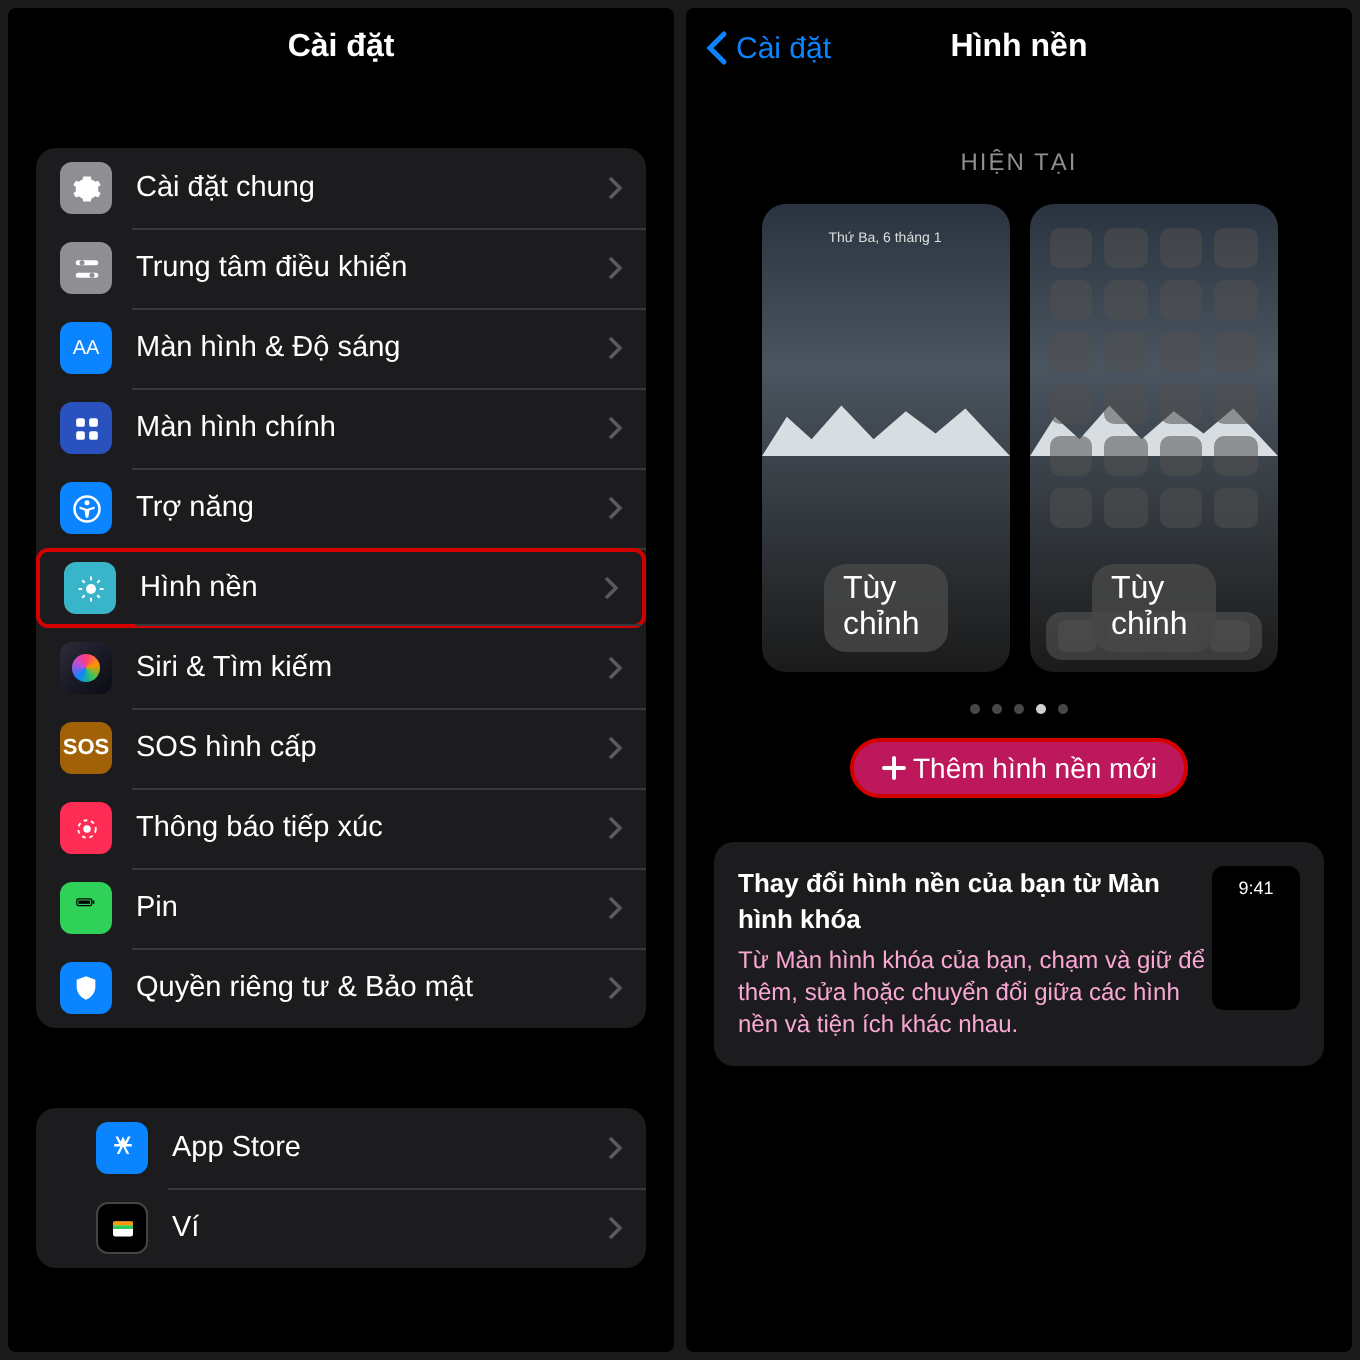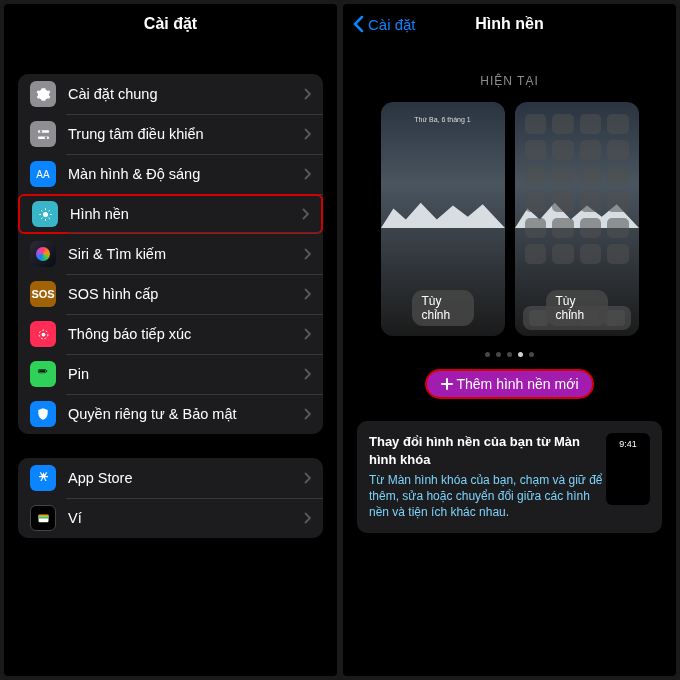--- a/index.html
+++ b/index.html
@@ -46,21 +46,21 @@
     z-index: 2;
     font-size: 15px;
   }
   .back svg { width: 11px; height: 18px; }
   .list {
     margin: 0 14px;
     background: #1c1c1e;
     border-radius: 10px;
     overflow: hidden;
   }
-  .list + .list { margin-top: 24px; }
+  .list + .list { margin-top: 40px; padding-left: 18px; }
   .row {
     display: flex;
     align-items: center;
     height: 40px;
     padding: 0 12px;
     position: relative;
   }
   .row:after {
     content: "";
     position: absolute;
@@ -149,21 +149,21 @@
     display: flex;
     gap: 6px;
     padding: 4px 6px;
   }
   .dock span { flex: 1; border-radius: 4px; background: rgba(80,80,80,.6); }
   .customize-pill {
     position: absolute;
     bottom: 10px; left: 50%;
     transform: translateX(-50%);
     background: rgba(70,70,70,.85);
-    font-size: 12px;
+    font-size: 16px;
     padding: 4px 10px;
     border-radius: 11px;
   }
   .dots {
     display: flex;
     gap: 6px;
     justify-content: center;
     margin: 16px 0 12px;
   }
   .dots span {
@@ -171,39 +171,39 @@
     border-radius: 50%;
     background: #48484a;
   }
   .dots span.active { background: #d0d0d0; }
   .add-btn-wrap {
     display: flex;
     justify-content: center;
     margin-bottom: 22px;
   }
   .add-btn {
-    background: #a21caf;
+    background: #be185d;
     border-radius: 18px;
     padding: 8px 16px;
     display: flex;
     align-items: center;
     gap: 2px;
     font-size: 14px;
     font-weight: 500;
   }
   .add-btn.redbox { padding: 5px 13px; } 
   .card {
     background: #1c1c1e;
     border-radius: 10px;
     padding: 12px;
     display: flex;
   }
   .card-text { flex: 1; }
   .card-title { font-weight: 600; font-size: 13px; line-height: 1.35; }
-  .card-desc { color: #7dd3fc; font-size: 12px; margin-top: 4px; line-height: 1.35; }
+  .card-desc { color: #f9a8d4; font-size: 12px; margin-top: 4px; line-height: 1.35; }
   .card-thumb {
     width: 44px; height: 72px;
     background: #000;
     border-radius: 6px;
     font-size: 9px;
     padding: 6px 0 0;
     text-align: center;
   }
   
   .ic-general  { background: #8e8e93; }
@@ -262,21 +262,48 @@
     </div>
 
     <div class="row">
       <span class="icon ic-display">AA</span>
       <span class="label">Màn hình &amp; Độ sáng</span>
       <svg class="chev" viewBox="0 0 7 12">
           <path stroke="#5a5a5e" stroke-width="1.8" fill="none" d="M1 1l5 5-5 5"></path>
         </svg>
     </div>
 
-
+    <div class="row">
+      <span class="icon ic-home">
+          <svg viewBox="0 0 24 24" width="13" height="13">
+            <rect x="2" y="2" width="8" height="8" rx="2" fill="#fff"></rect>
+            <rect x="14" y="2" width="8" height="8" rx="2" fill="#fff"></rect>
+            <rect x="2" y="14" width="8" height="8" rx="2" fill="#fff"></rect>
+            <rect x="14" y="14" width="8" height="8" rx="2" fill="#fff"></rect>
+          </svg>
+        </span>
+      <span class="label">Màn hình chính</span>
+      <svg class="chev" viewBox="0 0 7 12">
+          <path stroke="#5a5a5e" stroke-width="1.8" fill="none" d="M1 1l5 5-5 5"></path>
+        </svg>
+    </div>
+
+    <div class="row">
+      <span class="icon ic-access">
+          <svg viewBox="0 0 24 24" width="15" height="15">
+            <circle cx="12" cy="12" r="10" fill="none" stroke="#fff" stroke-width="2"></circle>
+            <circle cx="12" cy="7" r="2" fill="#fff"></circle>
+            <path fill="#fff" d="M6 10l6 2 6-2v2l-4 1-1 6h-2l-1-6-4-1z"></path>
+          </svg>
+        </span>
+      <span class="label">Trợ năng</span>
+      <svg class="chev" viewBox="0 0 7 12">
+          <path stroke="#5a5a5e" stroke-width="1.8" fill="none" d="M1 1l5 5-5 5"></path>
+        </svg>
+    </div>
 
     <div class="row redbox">
       <span class="icon ic-wall">
           <svg viewBox="0 0 24 24" width="15" height="15">
             <circle cx="12" cy="12" r="4" fill="#fff"></circle>
             <g stroke="#fff" stroke-width="1.5">
               <path d="M12 2v3M12 19v3M2 12h3M19 12h3M5 5l2 2M17 17l2 2M19 5l-2 2M7 17l-2 2"></path>
             </g>
           </svg>
         </span>

